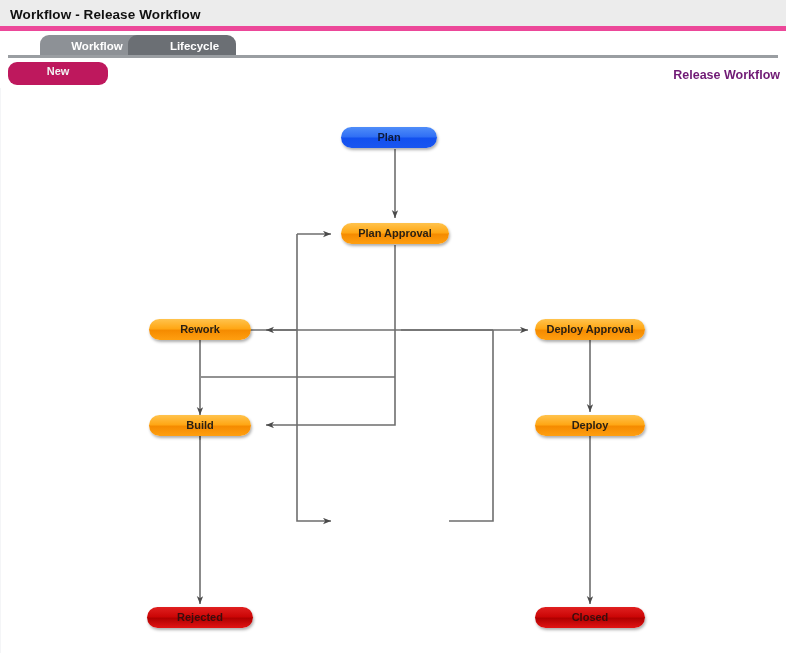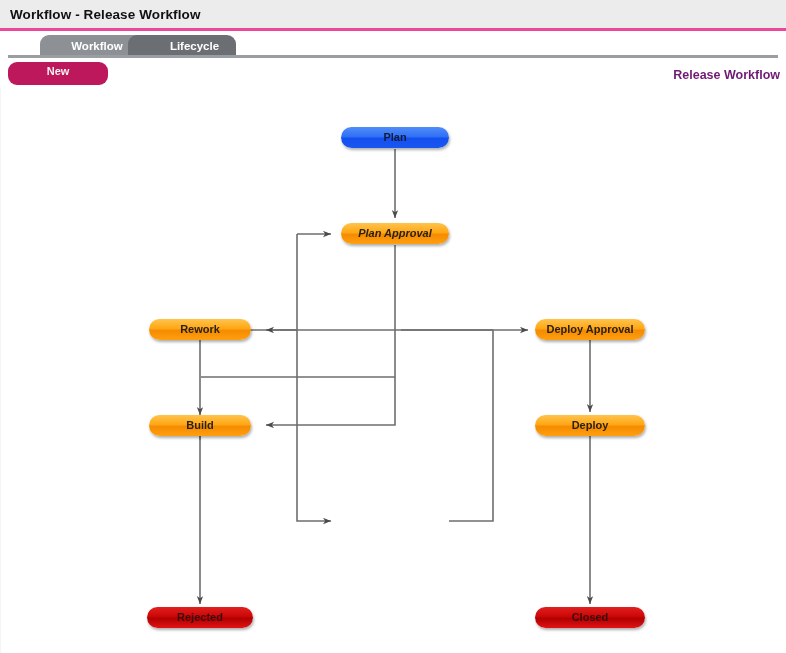--- a/index.html
+++ b/index.html
@@ -19,21 +19,21 @@
     box-sizing: border-box;
   }
 
   
   .titlebar {
     position: absolute;
     left: 0; top: 0;
     width: 786px;
     height: 31px;
     background: #ececec;
-    border-bottom: 3px solid #ec4899;
+    border-bottom: 5px solid #ec4899;
     box-sizing: border-box;
   }
   .titlebar-text {
     position: absolute;
     left: 10px;
     top: 7px;
     font-size: 13.5px;
     font-weight: bold;
     color: #111111;
     letter-spacing: 0.1px;
@@ -219,22 +219,22 @@
         <path d="M199,252 L199,327" marker-end="url(#arrow)"></path>
 
         <path d="M199,348 L199,516" marker-end="url(#arrow)"></path>
 
         <path d="M589,252 L589,324" marker-end="url(#arrow)"></path>
 
         <path d="M589,348 L589,516" marker-end="url(#arrow)"></path>
       </g>
     </svg>
 
-    <div class="node node-blue" style="left:340px; top:39px;  width:108px;">Plan</div>
-    <div class="node node-orange" style="left:340px; top:135px; width:108px;font-style:italic;">Plan Approval</div>
+    <div class="node node-blue" style="left:340px; top:39px;  width:96px;">Plan</div>
+    <div class="node node-orange" style="left:340px; top:135px; width:108px;">Plan Approval</div>
     <div class="node node-orange" style="left:148px; top:231px; width:102px;">Rework</div>
     <div class="node node-orange" style="left:534px; top:231px; width:110px;">Deploy Approval</div>
     <div class="node node-orange" style="left:148px; top:327px; width:102px;">Build</div>
     <div class="node node-orange" style="left:534px; top:327px; width:110px;">Deploy</div>
     <div class="node node-red" style="left:534px; top:519px; width:110px;">Closed</div>
     <div class="node node-red" style="left:146px; top:519px; width:106px;">Rejected</div>
 
   </div>
 </div>
 

